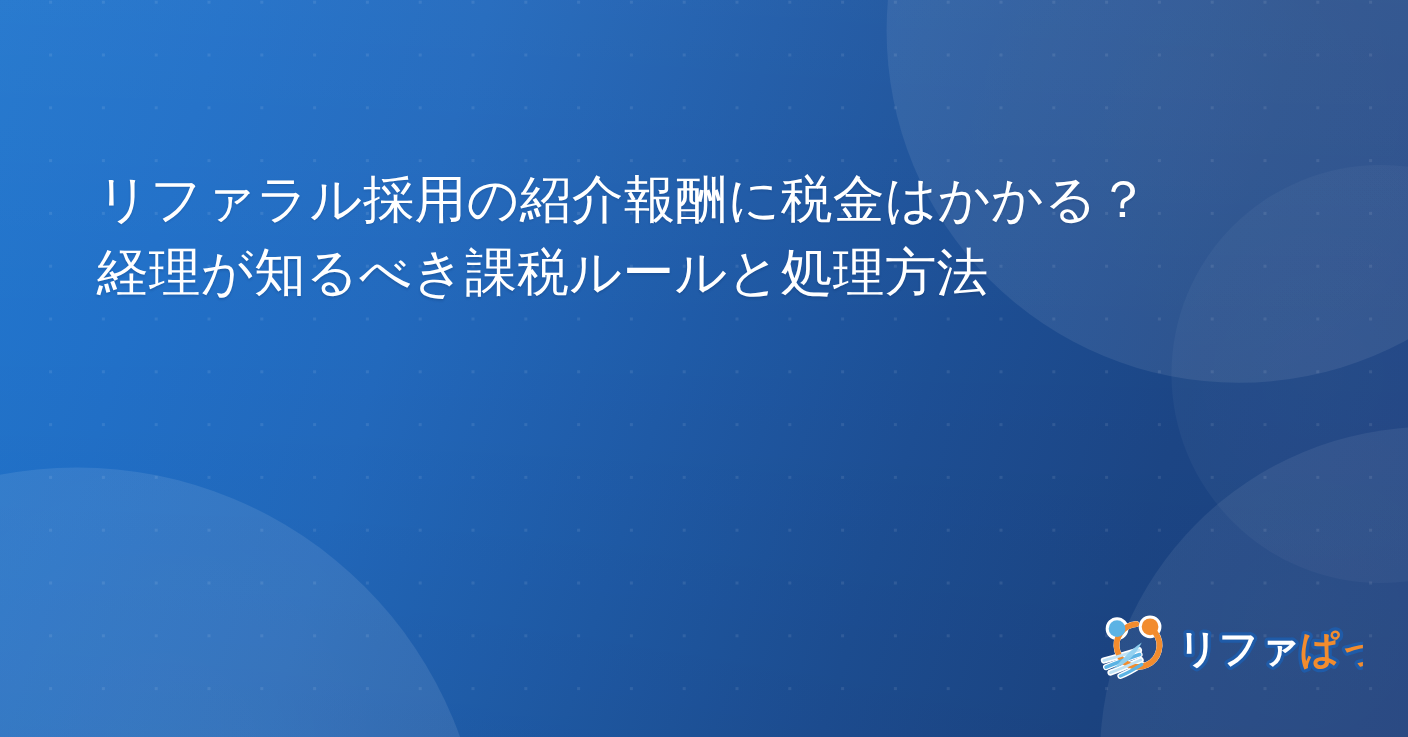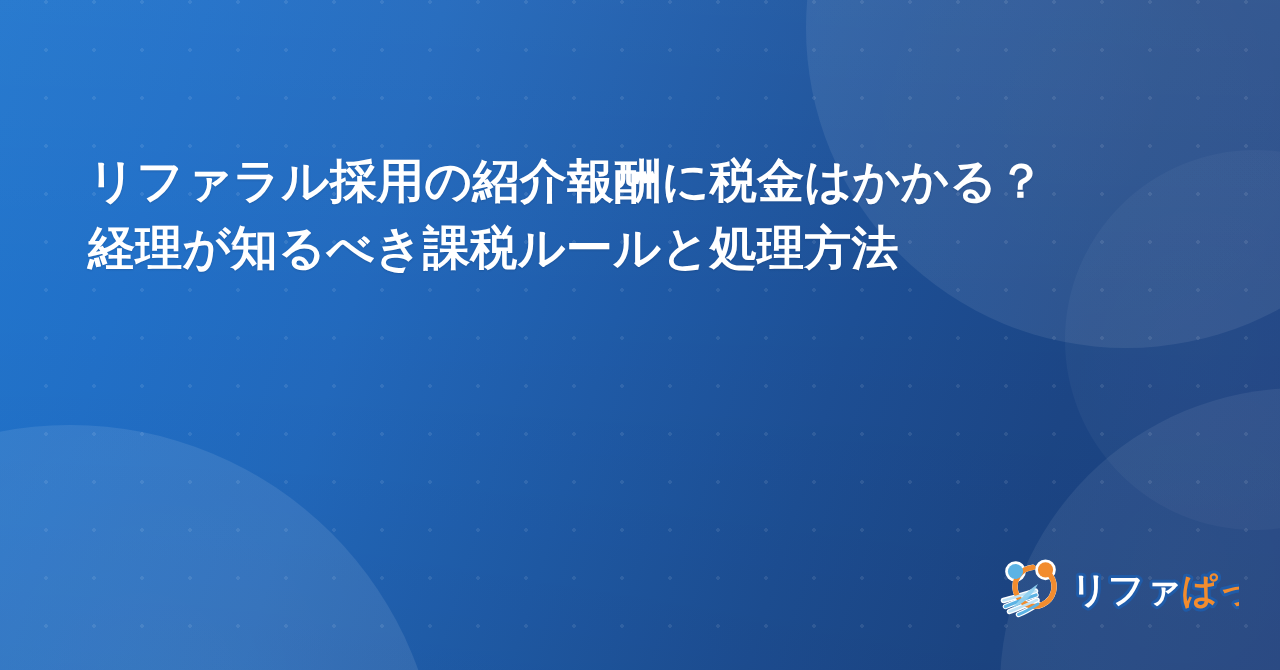--- a/index.html
+++ b/index.html
@@ -77,21 +77,21 @@
   .title-wrap {
     position: absolute;
     left: 88px;
     top: 148px;
     width: 1110px;
   }
   .title {
     margin: 0;
     color: #ffffff;
     font-size: 47px;
-    font-weight: 700;
+    font-weight: 400;
     line-height: 1.42;
     letter-spacing: 0.005em;
     text-shadow: 0 1px 2px rgba(10,35,70,0.18);
     white-space: pre-line;
   }
 
   
   .logo {
     position: absolute;
     left: 998px;

